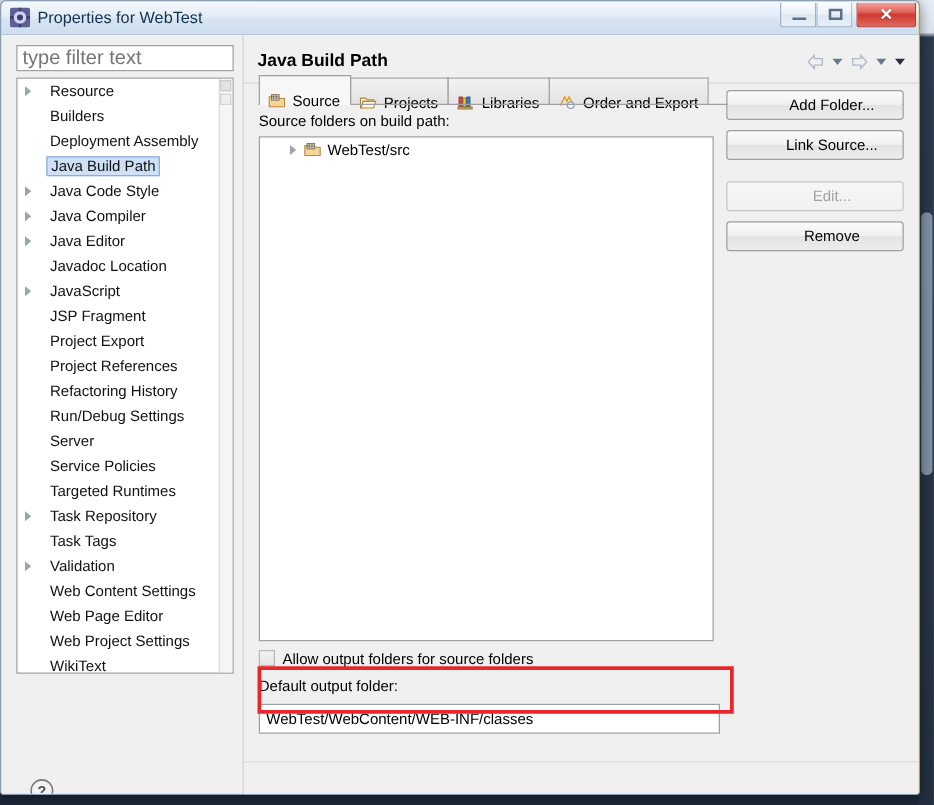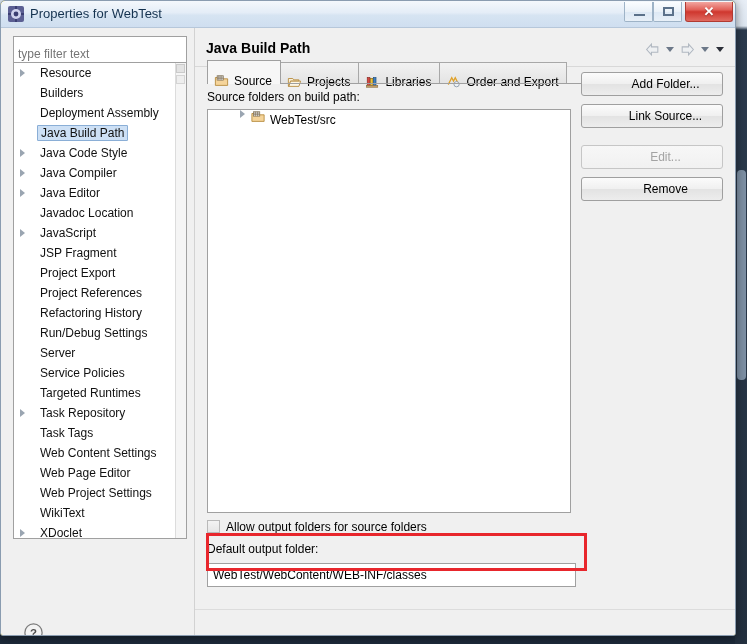--- a/index.html
+++ b/index.html
@@ -98,22 +98,22 @@
 
   
   #dlg-body { position: relative; height: 608px; background: #f0f0f0; }
 
   
   #filter-input {
     position: absolute; left: 12px; top: 8px;
     width: 174px; height: 21px;
     border: 1px solid #a0a0a0;
     background: #fff;
-    padding: 17px 4px;
-    font-size: 12px;
+    padding: 2px 4px;
+    font-size: 16px;
     color: #6b6b6b;
     font-family: "Liberation Sans", sans-serif;
     outline: none;
   }
 
   
   #tree-panel {
     position: absolute; left: 12px; top: 34px;
     width: 174px; height: 477px;
     background: #fff;
@@ -221,22 +221,22 @@
     font-size: 12px; color: #000;
   }
   #folders-box {
     position: absolute; left: 12px; top: 81px;
     width: 364px; height: 404px;
     background: #fff; border: 1px solid #a0a0a0;
     overflow: hidden;
   }
   #folder-row {
     position: relative; height: 20px; line-height: 20px;
-    padding-left: 12px; font-size: 12px; color: #000;
-    display: flex;  margin-left: 20px;
+    padding-left: 24px; font-size: 12px; color: #000;
+    display: flex; align-items: center;
   }
   #folder-row .arrow {
     width: 0; height: 0; flex: none;
     border-left: 5px solid #9aa5b1;
     border-top: 4px solid transparent; border-bottom: 4px solid transparent;
     margin-right: 5px;
   }
   #folder-row .ficon { width: 16px; height: 14px; flex: none; margin-right: 4px; }
 
   .sidebtn {
@@ -369,20 +369,21 @@
           <div class="tree-row"><span class="tlabel">JSP Fragment</span></div>
           <div class="tree-row"><span class="tlabel">Project Export</span></div>
           <div class="tree-row"><span class="tlabel">Project References</span></div>
           <div class="tree-row"><span class="tlabel">Refactoring History</span></div>
           <div class="tree-row"><span class="tlabel">Run/Debug Settings</span></div>
           <div class="tree-row"><span class="tlabel">Server</span></div>
           <div class="tree-row"><span class="tlabel">Service Policies</span></div>
           <div class="tree-row"><span class="tlabel">Targeted Runtimes</span></div>
           <div class="tree-row"><span class="arrow"></span><span class="tlabel">Task Repository</span></div>
           <div class="tree-row"><span class="tlabel">Task Tags</span></div>
+          <div class="tree-row"><span class="arrow"></span><span class="tlabel">Validation</span></div>
           <div class="tree-row"><span class="tlabel">Web Content Settings</span></div>
           <div class="tree-row"><span class="tlabel">Web Page Editor</span></div>
           <div class="tree-row"><span class="tlabel">Web Project Settings</span></div>
           <div class="tree-row"><span class="tlabel">WikiText</span></div>
           <div class="tree-row"><span class="arrow"></span><span class="tlabel">XDoclet</span></div>
         </div>
       <div id="tree-scroll-track">
         <div id="tree-scroll-thumb"></div>
         <div id="tree-scroll-thumb2"></div>
       </div>

